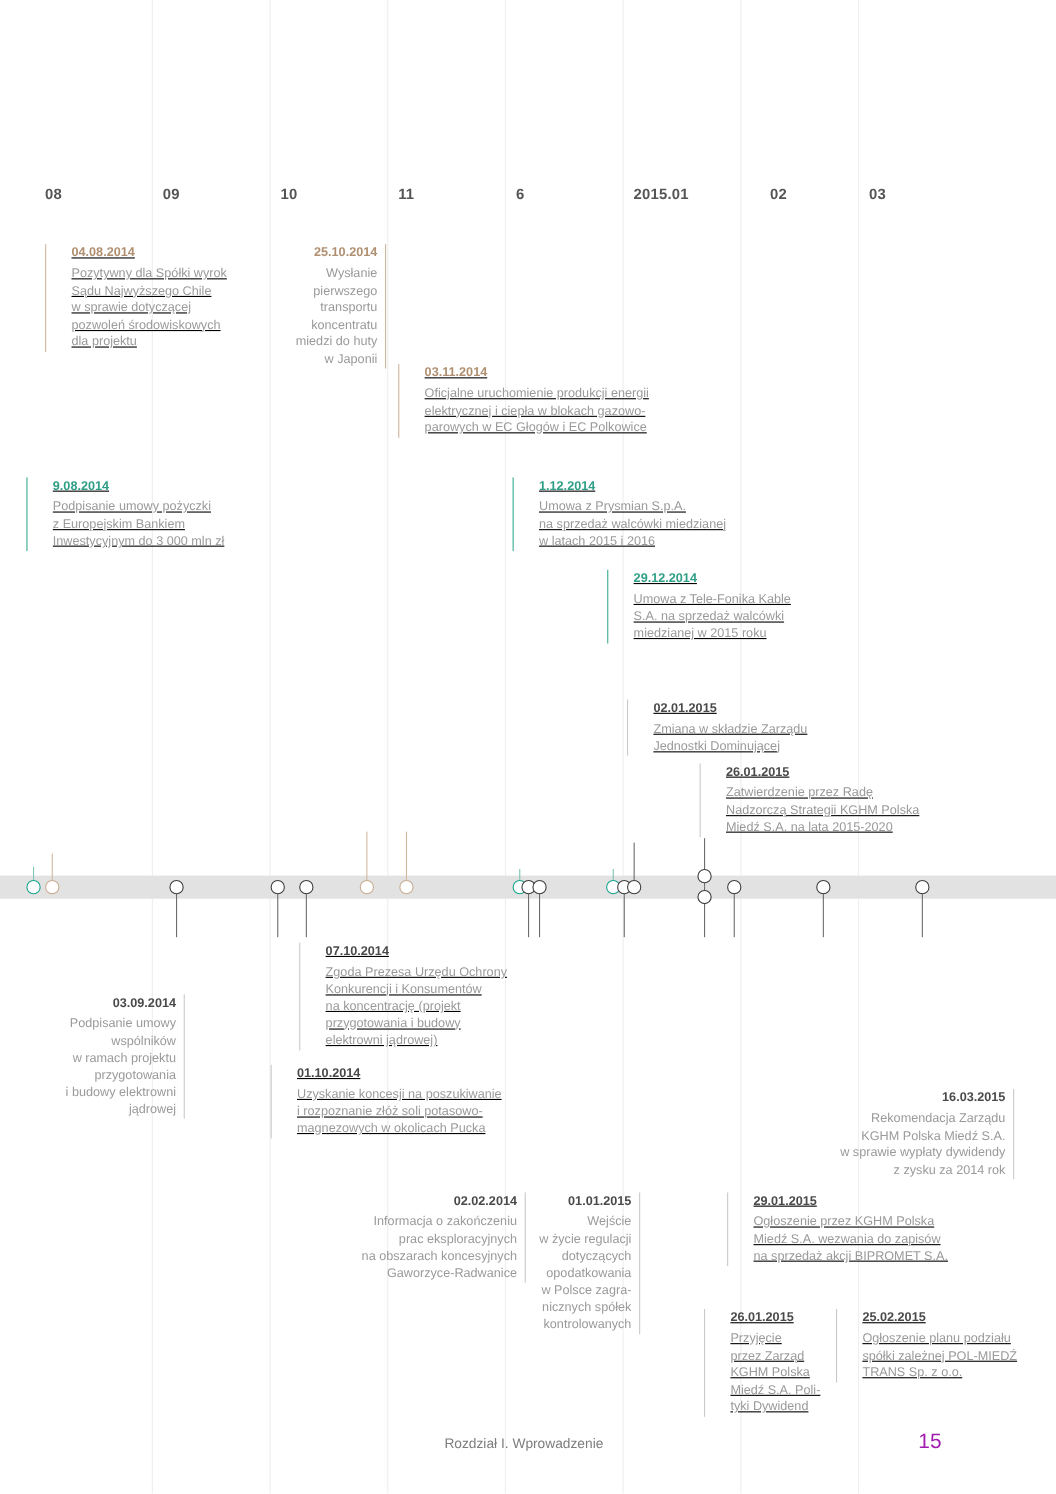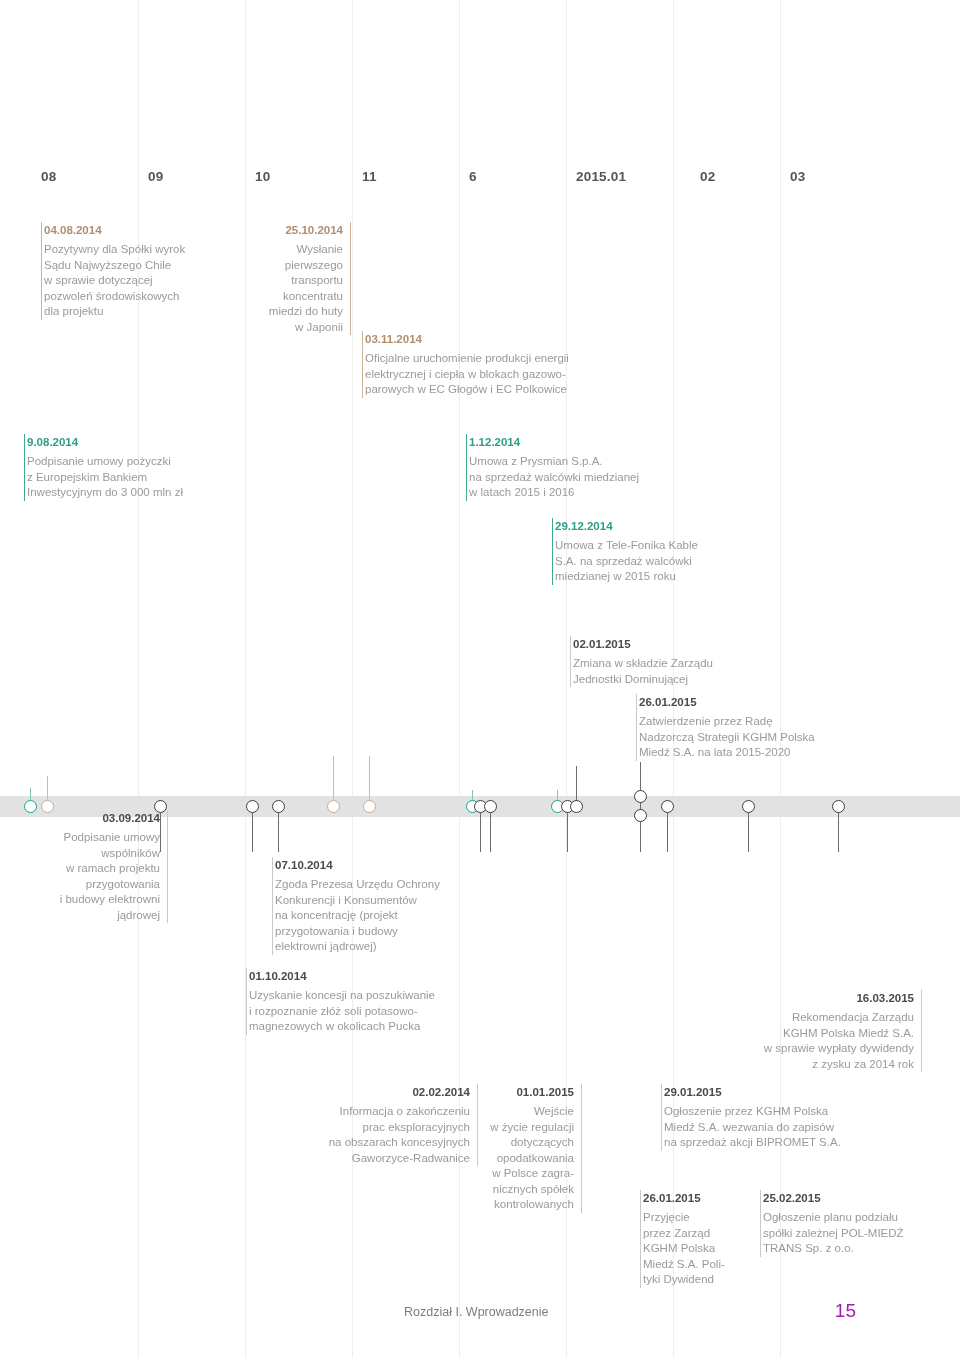--- a/index.html
+++ b/index.html
@@ -25,21 +25,21 @@
   .evt{position:absolute;}
   .evt .date{
     font-size:11.5px;font-weight:bold;line-height:16px;
     white-space:nowrap;margin:0 0 4px 0;
   }
   .evt .body{
     font-size:11.5px;line-height:15.5px;color:#9a9a9a;
     white-space:pre-line;
   }
   
-  .bar-l{border-left:1.5px solid #d9d9d9;padding-left:2px;}
+  .bar-l{border-left:1.5px solid #d9d9d9;padding-left:23px;text-decoration:underline;}
   .bar-r{border-right:1.5px solid #d9d9d9;padding-right:7px;text-align:right;}
   .bar-l.tan{border-left-color:#cdb49c;}
   .bar-r.tan{border-right-color:#cdb49c;}
   .bar-l.green{border-left-color:#3aab92;}
   .bar-l.gray{border-left-color:#c9c9c9;}
   .bar-r.gray{border-right-color:#c9c9c9;}
 
   .d-tan{color:#b08f70;}
   .d-green{color:#2f9e86;}
   .d-gray{color:#4a4a4a;}
@@ -175,21 +175,21 @@
       <div class="date d-gray">02.01.2015</div>
       <div class="body b-gray">Zmiana w składzie Zarządu
 Jednostki Dominującej</div>
     </div>
     <div class="evt bar-l gray" style="left: 636px; top: 694px; width: 230px;">
       <div class="date d-gray">26.01.2015</div>
       <div class="body b-gray">Zatwierdzenie przez Radę
 Nadzorczą Strategii KGHM Polska
 Miedź S.A. na lata 2015-2020</div>
     </div>
-    <div class="evt bar-r gray" style="left: 30px; top: 810px; width: 130px;">
+    <div class="evt bar-r gray" style="left: 30px; top: 904px; width: 130px;">
       <div class="date d-gray">03.09.2014</div>
       <div class="body b-gray">Podpisanie umowy
 wspólników
 w ramach projektu
 przygotowania
 i budowy elektrowni
 jądrowej</div>
     </div>
     <div class="evt bar-l gray" style="left: 272px; top: 857px; width: 215px;">
       <div class="date d-gray">07.10.2014</div>

